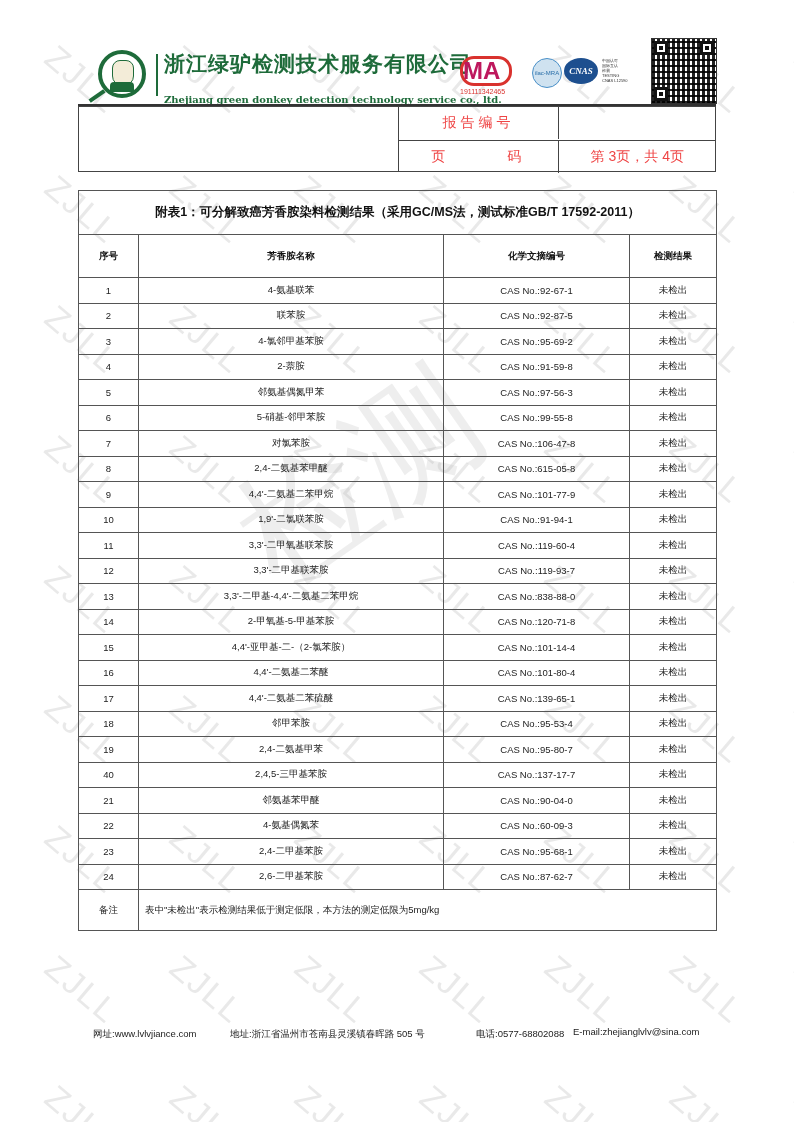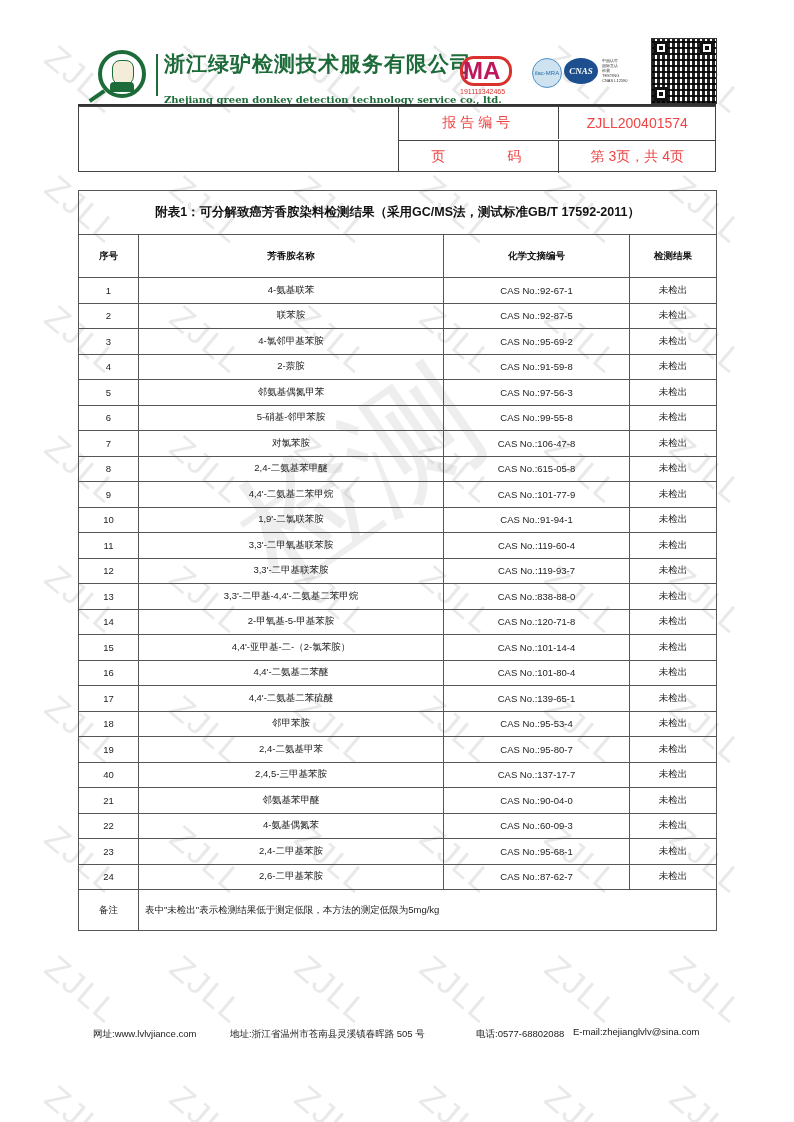--- a/index.html
+++ b/index.html
@@ -158,21 +158,20 @@
   <div class="fp" style="left:2px;top:2px"></div>
   <div class="fp" style="right:2px;top:2px"></div>
   <div class="fp" style="left:2px;bottom:2px"></div>
 </div>
 <div class="topline"></div>
 
 <div class="hdr">
   <div class="hdr-grid">
     <div class="hdr-row r1">
       <div class="hdr-cell l">报告编号</div>
-      <div class="hdr-cell v">ZJLL200401574</div>
     </div>
     <div class="hdr-row r2">
       <div class="hdr-cell l">
           <span id="pglabel"><span style="margin-right: 58px;">页</span><span>码</span></span>
         </div>
       <div class="hdr-cell v">第 3页，共 4页</div>
     </div>
   </div>
 </div>
 

